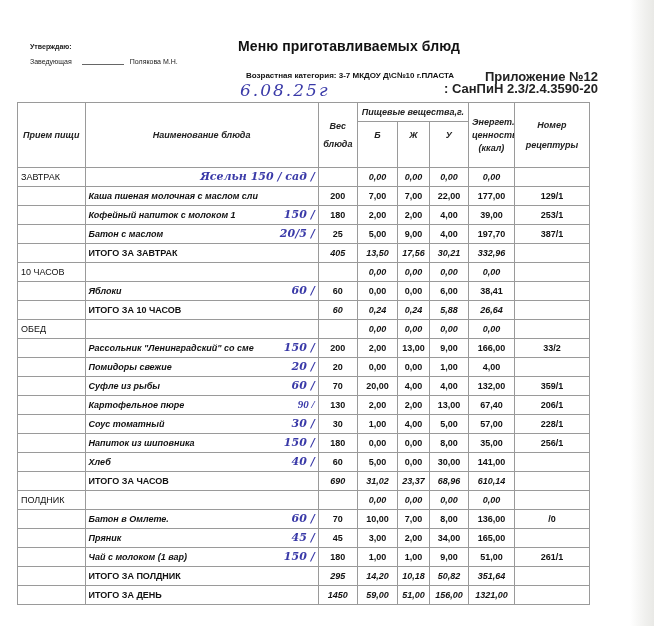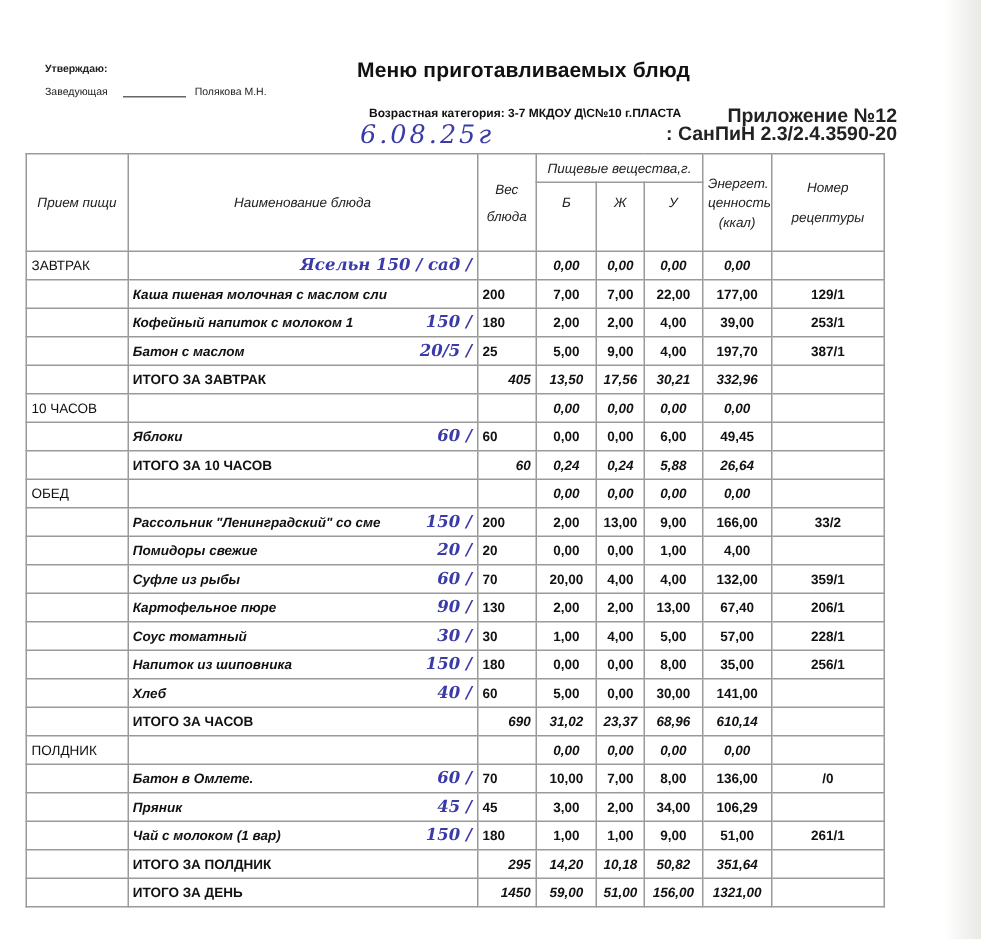--- a/index.html
+++ b/index.html
@@ -13,30 +13,30 @@
   .approve { position:absolute; left:30px; top:43px; font-size:7px; color:#222; }
   .approve .l2 { margin-top:6px; }
   .approve .sig { display:inline-block; width:42px; border-bottom:1px solid #666; margin:0 6px 0 10px; height:8px; vertical-align:bottom; }
   .title { position:absolute; left:238px; top:38px; font-size:14px; font-weight:bold; letter-spacing:0.1px; }
   .category { position:absolute; left:246px; top:55px; font-size:8px; font-weight:bold;margin-top:16px; }
   .annex { position:absolute; right:56px; top:71px; font-size:13px; text-align:right; color:#222; line-height:12px;font-weight:bold; }
   .hw { font-family:"DejaVu Serif", serif; font-style:italic; color:#3a3aa8; position:absolute;text-align:right; }
   .date { left:240px; top:80px; font-size:17px; letter-spacing:2px; }
   table { position:absolute; left:17px; top:102px; border-collapse:collapse; table-layout:fixed; width:573px; }
   td, th { border:1px solid #9a9a9a; padding:0 3px; height:18px; font-size:9px; white-space:nowrap; overflow:hidden; }
-  th { font-weight:normal; font-style:italic; color:#222; }
+  th { font-weight:bold; font-style:italic; color:#222; }
   .hdr th { height:auto; }
   .meal { font-size:9px; }
   .name { font-weight:bold; font-style:italic; }
   .total .name { font-style:normal; }
   .num { text-align:center; font-weight:bold; }
   .total .num, .it { font-style:italic; }
   .recipe { text-align:center; font-weight:bold; }
-  .wt { text-align:left; font-weight:bold; }
-  .total .wt { text-align:right; font-style:italic; }
+  .wt { text-align:center; font-weight:bold; }
+  .total .wt { text-align:center; font-style:italic; }
   .col1{width:62px}.col2{width:214px}.col3{width:36px}.col4{width:37px}.col5{width:29px}.col6{width:36px}.col7{width:42px}.col8{width:69px}
 </style>
 </head>
 <body>
 
 <div class="edge"></div>
 
 <div class="approve">
   <div style="font-weight:bold">Утверждаю:</div>
   <div class="l2">
@@ -141,21 +141,21 @@
     <td class="num it">0,00</td>
     <td class="recipe"></td>
   </tr>
       <tr class="item">
     <td class="meal"></td>
     <td class="name">Яблоки<span class="hw" style="position: relative; float: right; font-size: 11px; margin-top: -2px;">60 /</span></td>
     <td class="wt">60</td>
     <td class="num">0,00</td>
     <td class="num">0,00</td>
     <td class="num">6,00</td>
-    <td class="num">49,45</td>
+    <td class="num">38,41</td>
     <td class="recipe"></td>
   </tr>
       <tr class="total">
     <td class="meal"></td>
     <td class="name">ИТОГО ЗА 10 ЧАСОВ</td>
     <td class="wt">60</td>
     <td class="num">0,24</td>
     <td class="num">0,24</td>
     <td class="num">5,88</td>
     <td class="num">26,64</td>
@@ -196,21 +196,21 @@
     <td class="name">Суфле из рыбы<span class="hw" style="position: relative; float: right; font-size: 11px; margin-top: -2px;">60 /</span></td>
     <td class="wt">70</td>
     <td class="num">20,00</td>
     <td class="num">4,00</td>
     <td class="num">4,00</td>
     <td class="num">132,00</td>
     <td class="recipe">359/1</td>
   </tr>
       <tr class="item">
     <td class="meal"></td>
-    <td class="name">Картофельное пюре<span class="hw" style="position: relative; float: right; font-size: 11px; margin-top: -2px;">90 /</span></td>
+    <td class="name">Картофельное пюре<span class="hw" style="position: relative; float: right; font-size: 11px; margin-top: -2px; font-family: Liberation Serif, serif;">90 /</span></td>
     <td class="wt">130</td>
     <td class="num">2,00</td>
     <td class="num">2,00</td>
     <td class="num">13,00</td>
     <td class="num">67,40</td>
     <td class="recipe">206/1</td>
   </tr>
       <tr class="item">
     <td class="meal"></td>
     <td class="name">Соус томатный<span class="hw" style="position: relative; float: right; font-size: 11px; margin-top: -2px; margin-left: 32px;">30 /</span></td>
@@ -271,21 +271,21 @@
     <td class="num">136,00</td>
     <td class="recipe">/0</td>
   </tr>
       <tr class="item">
     <td class="meal"></td>
     <td class="name">Пряник<span class="hw" style="position: relative; float: right; font-size: 11px; margin-top: -2px; margin-left: 16px;">45 /</span></td>
     <td class="wt">45</td>
     <td class="num">3,00</td>
     <td class="num">2,00</td>
     <td class="num">34,00</td>
-    <td class="num">106,29</td>
+    <td class="num">165,00</td>
     <td class="recipe"></td>
   </tr>
       <tr class="item">
     <td class="meal"></td>
     <td class="name">Чай с молоком (1 вар)<span class="hw" style="position: relative; float: right; font-size: 11px; margin-top: -2px;">150 /</span></td>
     <td class="wt">180</td>
     <td class="num">1,00</td>
     <td class="num">1,00</td>
     <td class="num">9,00</td>
     <td class="num">51,00</td>

